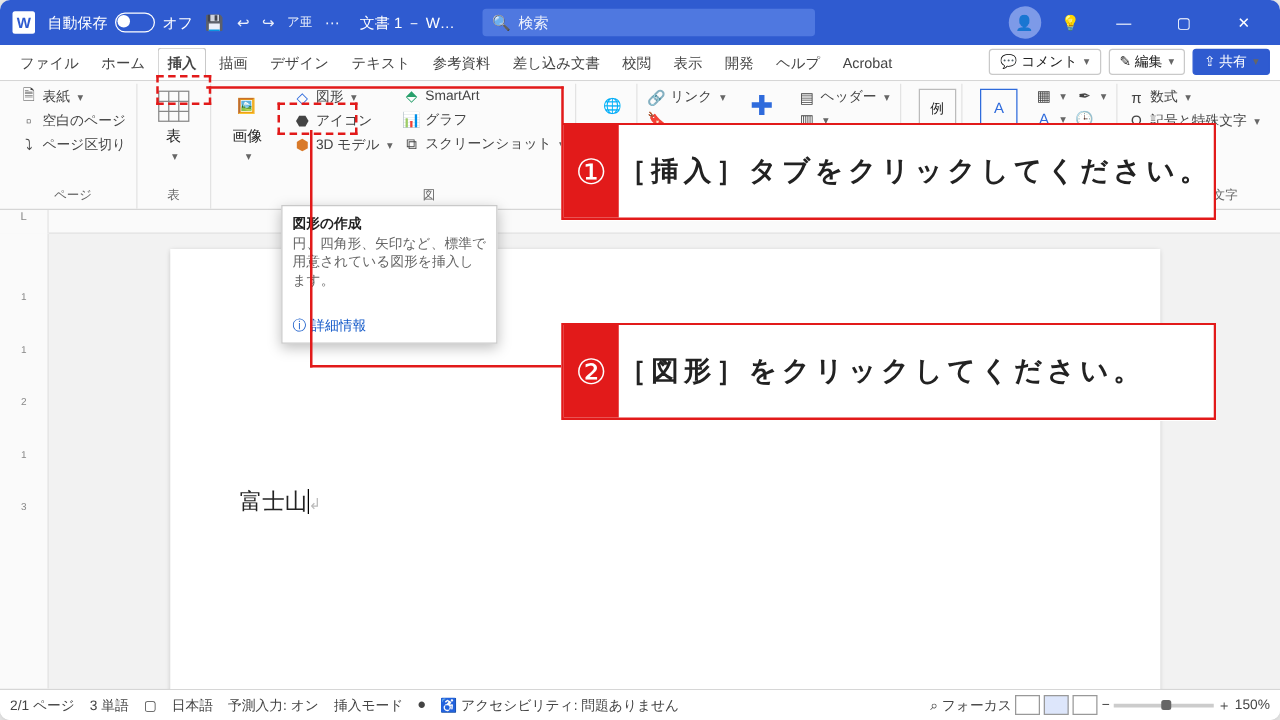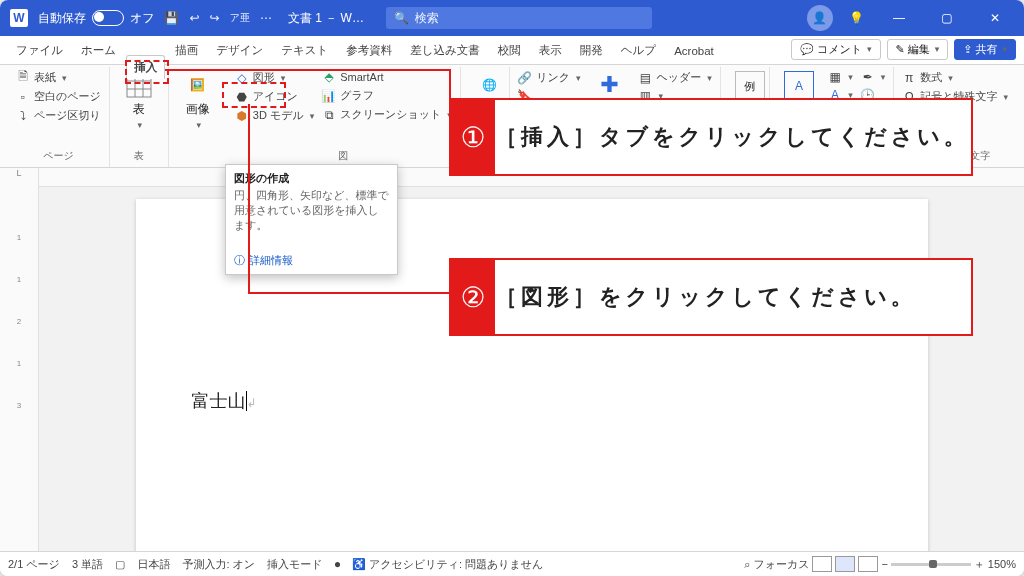--- a/index.html
+++ b/index.html
@@ -11,21 +11,21 @@
 .toggle{width:30px;height:14px;border:1px solid #fff;border-radius:8px;position:relative}
 .toggle::before{content:"";position:absolute;width:10px;height:10px;background:#fff;border-radius:50%;left:1px;top:1px}
 .tb-icon{opacity:.9}
 .searchbox{flex:0 0 250px;height:22px;background:#4f78e0;border-radius:3px;display:flex;align-items:center;padding:0 8px;gap:6px;margin-left:12px}
 .tb-spacer{flex:1}
 .circbtn{width:26px;height:26px;border-radius:50%;background:#7d9ae8;display:flex;align-items:center;justify-content:center}
 .winbtn{width:38px;height:36px;display:flex;align-items:center;justify-content:center}
 
 .tabs{height:28px;background:#fff;border-bottom:1px solid #d6d6d6;display:flex;align-items:center;padding:0 8px;gap:2px}
 .tab{padding:4px 7px;border:1px solid transparent;border-bottom:none;font-size:11.5px;color:#444}
-.tab.active{border-color:#c9c9c9;border-radius:3px 3px 0 0;background:#fff;font-weight:bold;position:relative;top:17px}
+.tab.active{border-color:#c9c9c9;border-radius:3px 3px 0 0;background:#fff;font-weight:bold;position:relative;top:0}
 .tabs-right{margin-left:auto;display:flex;gap:6px;align-items:center;padding-bottom:2px}
 .pillbtn{border:1px solid #c9c9c9;border-radius:3px;padding:2px 8px;font-size:11px;display:flex;align-items:center;gap:3px}
 .pillbtn.blue{background:#2f5bd0;color:#fff;border-color:#2f5bd0}
 
 .ribbon{height:100px;background:#fbfbfb;border-bottom:1px solid #d6d6d6;display:flex;padding:2px 8px 0}
 .group{border-right:1px solid #e3e3e3;padding:2px 6px;display:flex;flex-direction:column}
 .group-body{flex:1;display:flex;gap:4px;align-items:flex-start}
 .group-label{font-size:10px;color:#666;text-align:center;padding:2px 0}
 .vbtn{display:flex;flex-direction:column;align-items:center;justify-content:center;padding:2px 4px;gap:2px;min-width:38px}
 .vbtn .ic{width:28px;height:28px;display:flex;align-items:center;justify-content:center}

